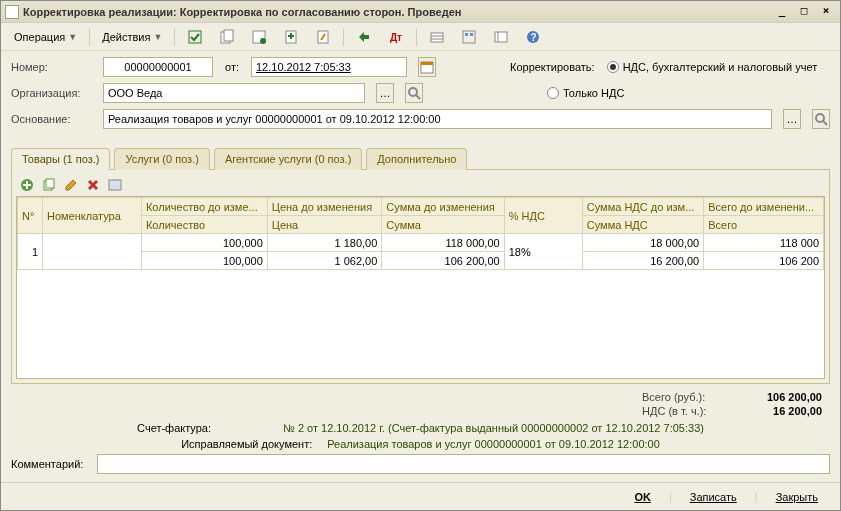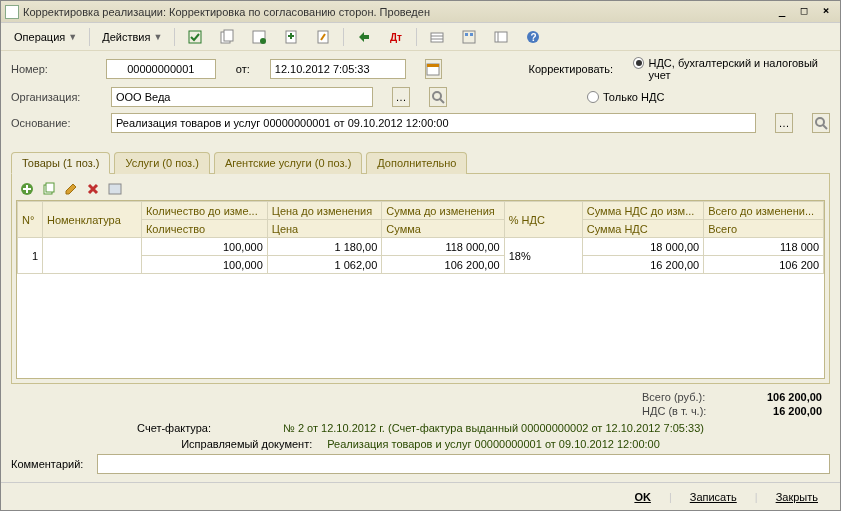--- a/index.html
+++ b/index.html
@@ -1,28 +1,28 @@
 <!DOCTYPE html>
 <html><head>
 <meta charset="utf-8">
 <style>
 * { box-sizing: border-box; margin: 0; padding: 0; }
 body { font-family: Arial, sans-serif; font-size: 11px; background: #808080; width: 841px; height: 511px; overflow: hidden; }
 .window { width: 841px; height: 511px; background: #f0eee0; border: 1px solid #888; display: flex; flex-direction: column; }
 .titlebar { background: linear-gradient(#e8e4d0,#ddd8c0); height: 22px; display: flex; align-items: center; padding: 0 4px; border-bottom: 1px solid #ccc; }
 .titlebar .icon { width: 14px; height: 14px; border: 1px solid #8a8; background: #fff; margin-right: 4px; }
-.titlebar .title { flex: 1; font-weight: normal; color: #333; }
+.titlebar .title { flex: 1; font-weight: bold; color: #333; }
 .titlebar .winbtn { width: 20px; height: 16px; margin-left: 2px; text-align: center; font-family: monospace; font-weight: bold; cursor: pointer; }
 .toolbar { height: 28px; display: flex; align-items: center; padding: 2px 6px; gap: 2px; border-bottom: 1px solid #ddd8c0; }
 .tb-btn { padding: 2px 6px; border: 1px solid transparent; border-radius: 2px; cursor: pointer; display: flex; align-items: center; gap: 3px; height: 22px; }
 .tb-sep { width: 1px; height: 18px; background: #ccc; margin: 0 3px; }
 .tb-ico { width: 16px; height: 16px; display: inline-block; }
 .dd { font-size: 9px; color: #666; }
 .content { flex: 1; padding: 6px 10px 4px 10px; display: flex; flex-direction: column; overflow: hidden; }
-.form-row { display: flex; align-items: center; margin-bottom: 6px; gap: 20px; }
+.form-row { display: flex; align-items: center; margin-bottom: 6px; gap: 12px; }
 .form-label { color: #444; width: 80px; }
 .inp { border: 1px solid #b8b088; background: #fff; height: 20px; padding: 0 4px; font-size: 11px; }
 .inp-btn { width: 18px; height: 20px; border: 1px solid #b8b088; background: #f0eee0; display: flex; align-items: center; justify-content: center; cursor: pointer; margin-left: -1px; }
 .radio { display: flex; gap: 4px; cursor: pointer; }
 .radio-dot { width: 12px; height: 12px; border: 1px solid #888; border-radius: 50%; display: flex; align-items: center; justify-content: center; background:#fff; }
 .radio-dot.checked::after { content: ""; width: 6px; height: 6px; background: #333; border-radius: 50%; }
 .tabs { display: flex; gap: 4px; margin-top: 12px; }
 .tab { padding: 4px 10px; border: 1px solid #c8c090; border-bottom: none; border-radius: 4px 4px 0 0; background: #eae4ca; cursor: pointer; color: #6a5a00; position: relative; top: 1px; }
 .tab.active { background: #f0eee0; border-bottom: 1px solid #f0eee0; font-weight: normal; color: #5a4a00; }
 .tabpanel { border: 1px solid #c8c090; flex: 1; display: flex; flex-direction: column; padding: 4px; background: #f0eee0; min-height: 0; }
@@ -138,21 +138,21 @@
           <text x="5.5" y="12" font-size="10" fill="#fff" font-weight="bold">?</text>
         </svg>
       </div>
   </div>
 
   <div class="content">
     <div class="form-row">
       <span class="form-label">Номер:</span>
       <input class="inp" style="width: 110px; text-align: center;" value="00000000001">
       <span>от:</span>
-      <input class="inp" style="width: 136px;" value="12.10.2012 7:05:33">
+      <input class="inp" style="width: 156px; text-decoration: underline;" value="12.10.2012 7:05:33">
       <div class="inp-btn">
           <svg class="mini-ico" viewBox="0 0 14 14">
             <rect x="1" y="2" width="12" height="11" fill="#fff" stroke="#888"></rect>
             <rect x="1" y="2" width="12" height="3" fill="#d08000"></rect>
           </svg>
         </div>
       <span style="width:50px"></span>
       <span>Корректировать:</span>
       <label class="radio">
           <span class="radio-dot checked"></span>

